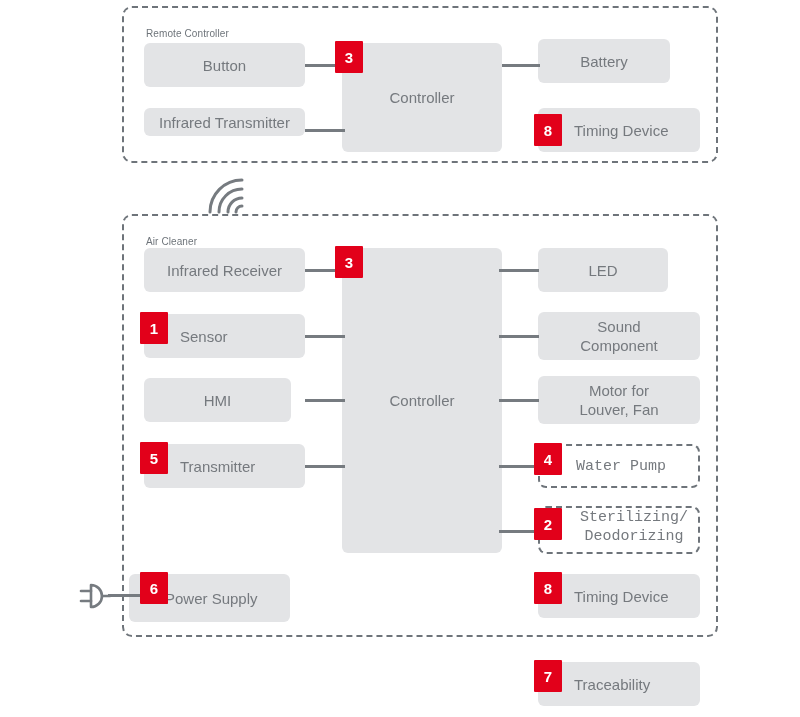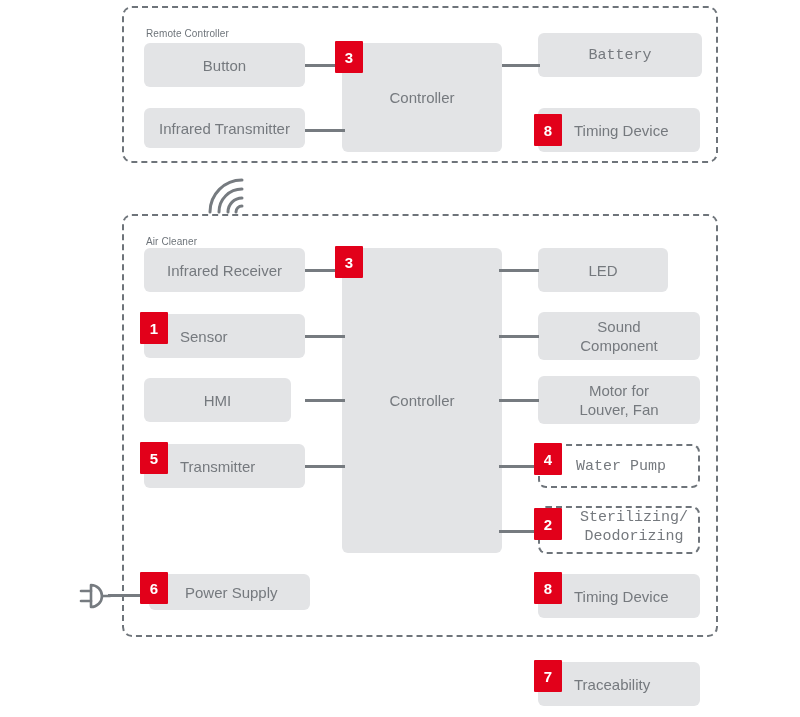--- a/index.html
+++ b/index.html
@@ -116,30 +116,30 @@
 <div class="conn" style="left:305px; top:64px; width:40px;"></div>
 
 <div class="conn" style="left:305px; top:129px; width:40px;"></div>
 
 <div class="conn" style="left:502px; top:64px; width:38px;"></div>
 
 <div class="block" style="left:144px; top:43px; width:161px; height:44px;">
   <span class="label">Button</span>
 </div>
 
-<div class="block" style="left:144px; top:108px; width:161px; height:40px;">
+<div class="block" style="left:144px; top:108px; width:161px; height:28px;">
   <span class="label">Infrared Transmitter</span>
 </div>
 
 <div class="block" style="left:342px; top:43px; width:160px; height:109px;">
   <span class="label">Controller</span>
 </div>
 <div class="badge" style="left:335px; top:41px;">3</div>
 
-<div class="block" style="left:538px; top:33px; width:164px; height:44px;font-family:Liberation Mono, monospace;">
+<div class="block" style="left:538px; top:39px; width:132px; height:44px;">
   <span class="label">Battery</span>
 </div>
 
 <div class="block badged" style="left:538px; top:108px; width:162px; height:44px;">
   <span class="label">Timing Device</span>
 </div>
 <div class="badge" style="left:534px; top:114px;">8</div>
 
 <svg class="wireless-icon" viewBox="0 0 54 44">
   <g fill="none" stroke="#767B80" stroke-width="3" stroke-linecap="round">
@@ -178,21 +178,21 @@
 
 <div class="block" style="left:144px; top:378px; width:147px; height:44px;">
   <span class="label">HMI</span>
 </div>
 
 <div class="block badged" style="left:144px; top:444px; width:161px; height:44px;">
   <span class="label">Transmitter</span>
 </div>
 <div class="badge" style="left:140px; top:442px;">5</div>
 
-<div class="block badged" style="left:149px; top:574px; width:161px; height:36px;">
+<div class="block badged" style="left:129px; top:574px; width:161px; height:48px;">
   <span class="label">Power Supply</span>
 </div>
 <div class="badge" style="left:140px; top:572px;">6</div>
 
 <div class="block" style="left:342px; top:248px; width:160px; height:305px;">
   <span class="label">Controller</span>
 </div>
 <div class="badge" style="left:335px; top:246px;">3</div>
 
 <div class="block" style="left:538px; top:248px; width:130px; height:44px;">

